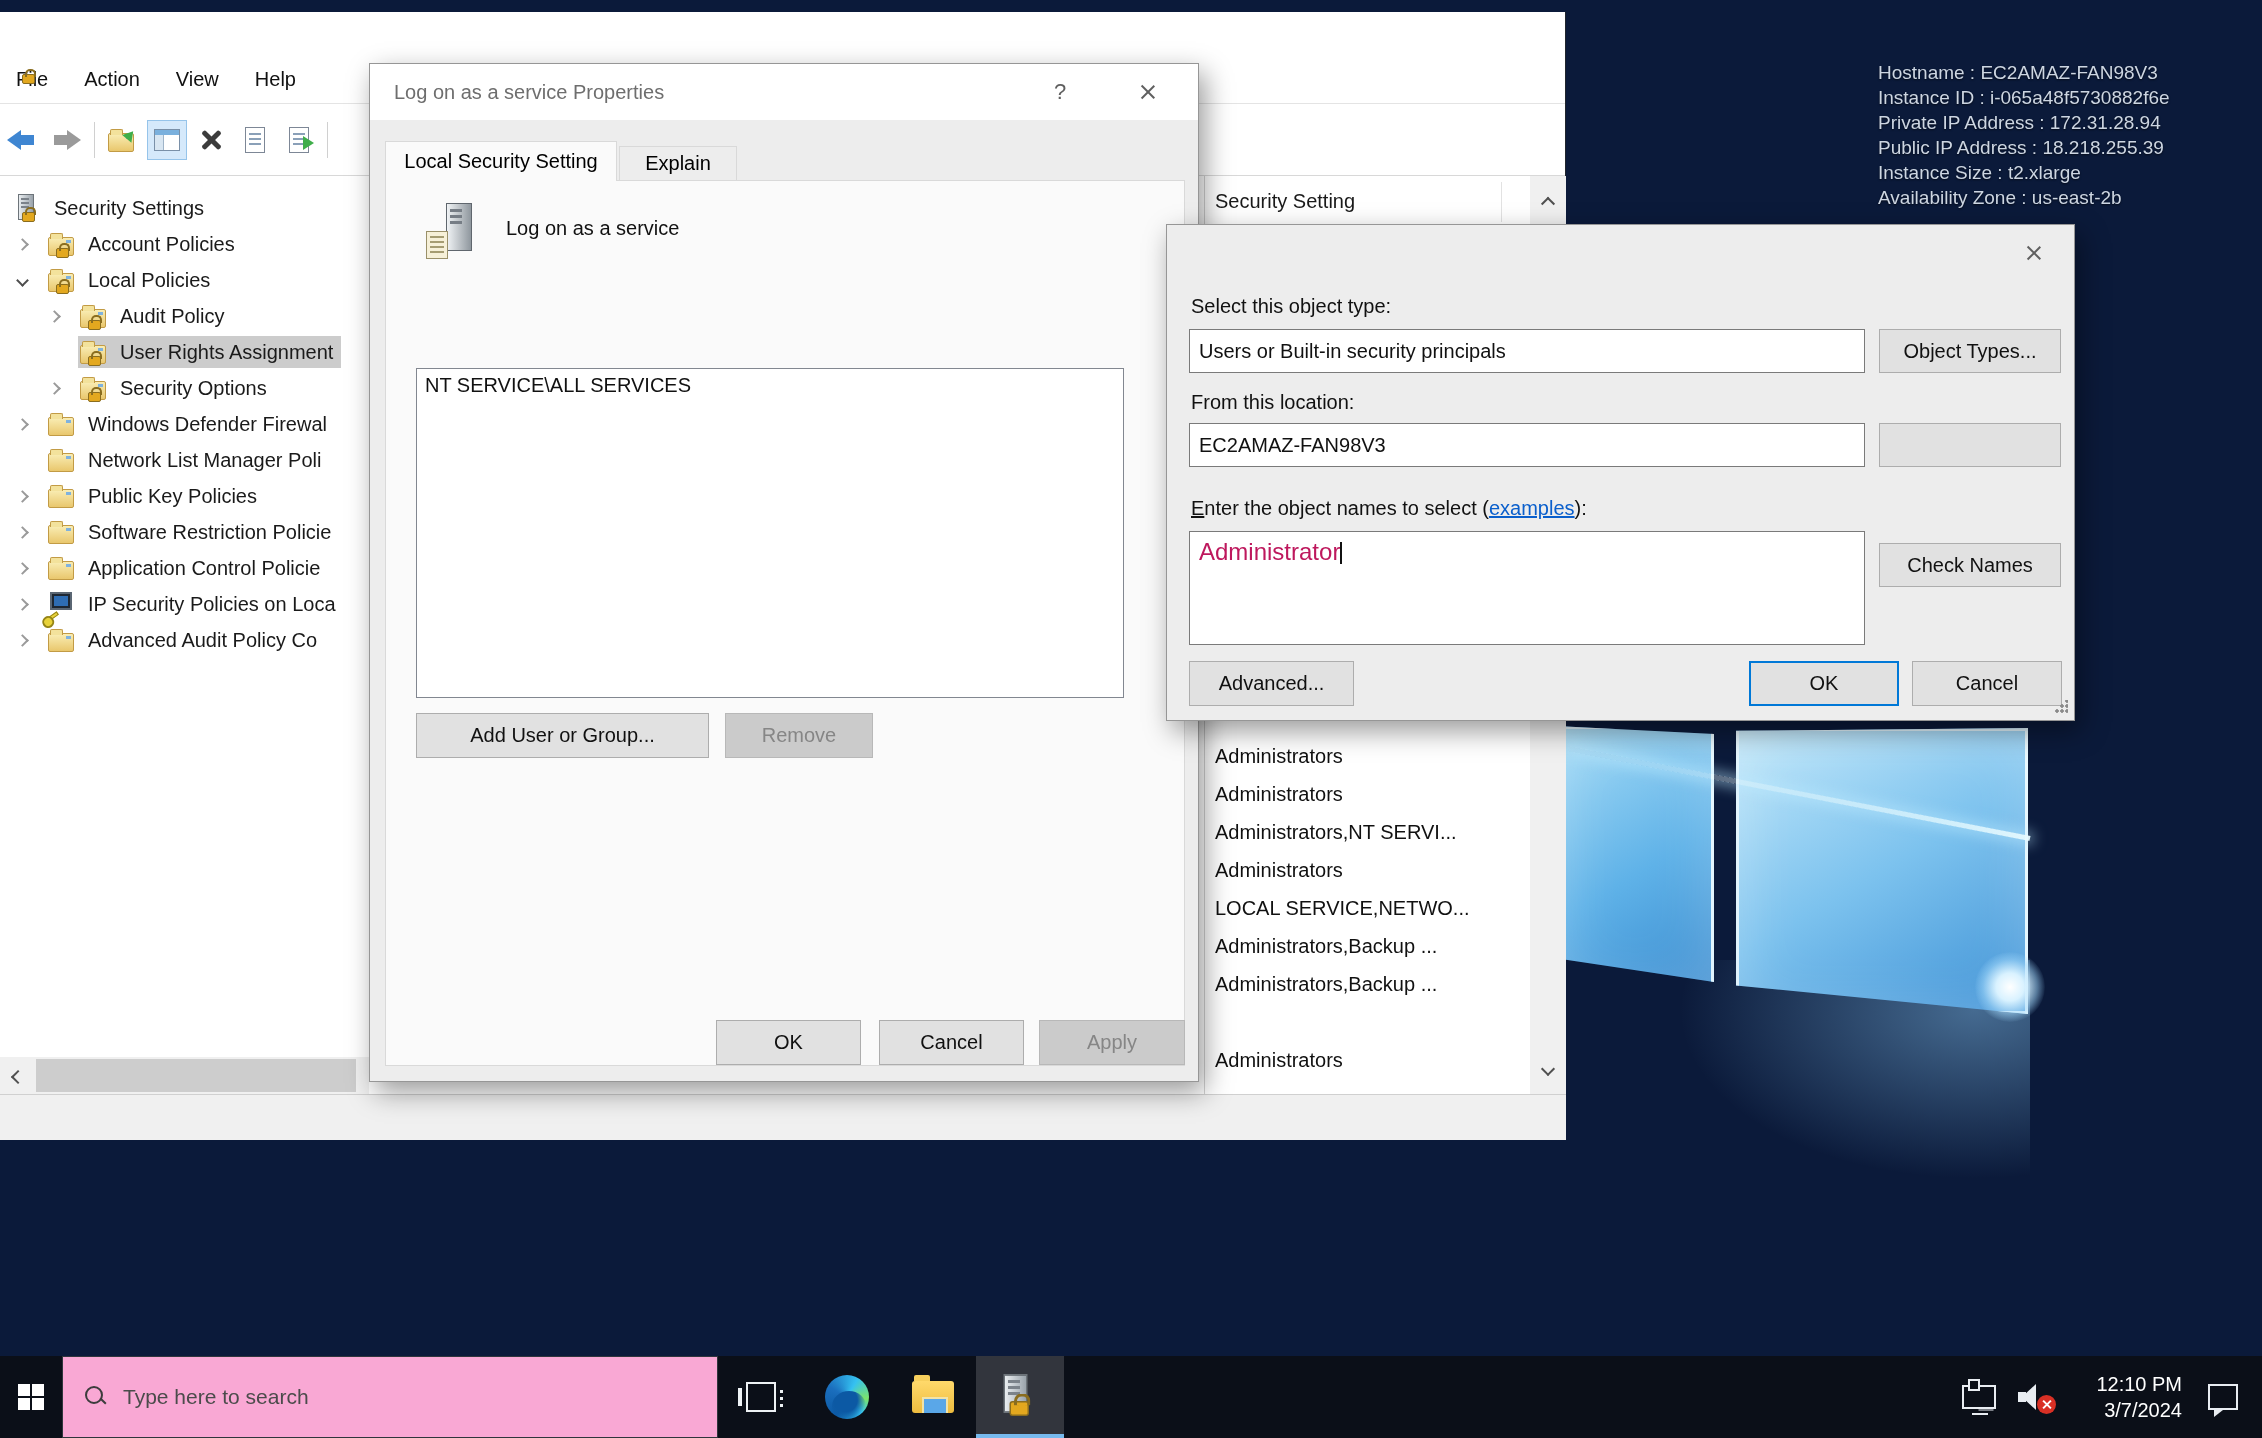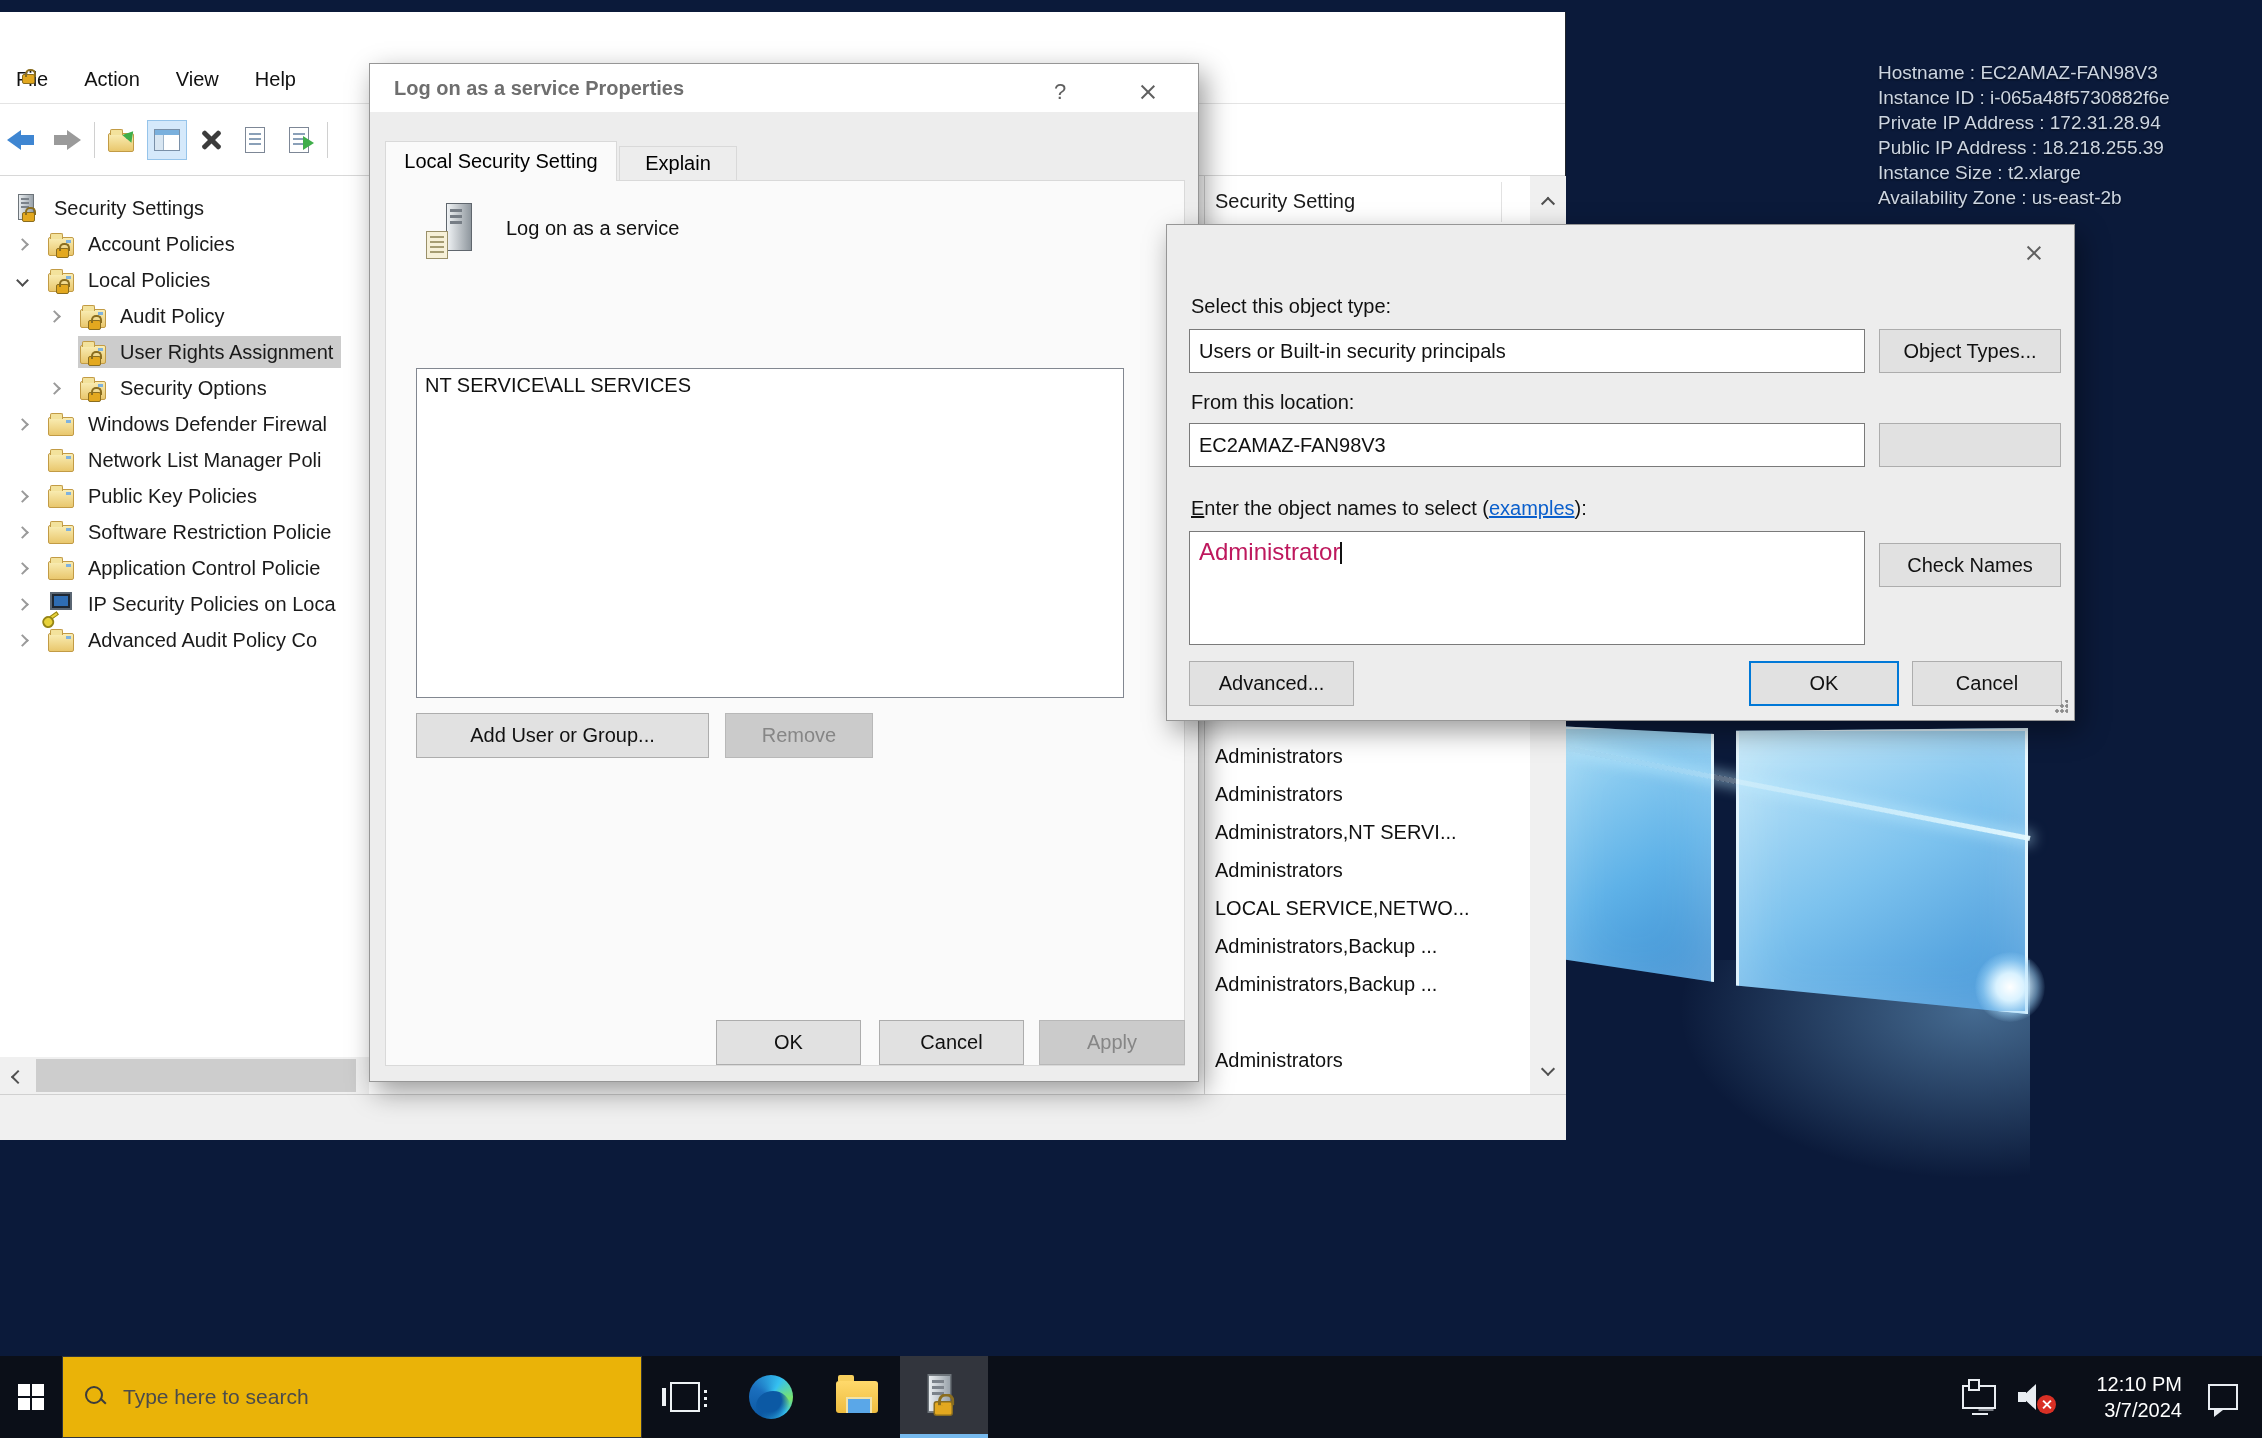--- a/index.html
+++ b/index.html
@@ -102,21 +102,21 @@
   .sb-chev { width:10px; height:10px; border-right:2px solid #505050; border-bottom:2px solid #505050; }
   .sb-up { transform:rotate(-135deg) translate(-2px,-2px); } .sb-down { transform:rotate(45deg); }
   #hscroll { left:0; top:1045px; width:369px; height:37px; background:#f0f0f0; }
   #hscroll-thumb { position:absolute; left:36px; top:2px; width:320px; height:33px; background:#cdcdcd; }
   .sb-left { transform:rotate(135deg); margin-top:2px; }
   #hs-btn { position:absolute; left:0; top:0; width:36px; height:37px; display:flex; align-items:center; justify-content:center; }
   #statusbar { left:0; top:1082px; width:1566px; height:46px; background:#f0f0f0; border-top:1px solid #d0d0d0; }
 
   
   .dlg { background:#ededed; border:1px solid #969696; box-shadow:6px 10px 26px rgba(0,0,0,.40); }
-  .dlg-titlebar { position:absolute; left:0; top:0; right:0; height:48px; background:#fff; display:flex; align-items:center;font-weight:bold; }
+  .dlg-titlebar { position:absolute; left:0; top:0; right:0; height:56px; background:#fff; display:flex; align-items:center; }
   .dlg-title { margin-left:24px; font-size:20px; }
   .btn { display:flex; align-items:center; justify-content:center; font-size:20px; color:#111;
     background:#e1e1e1; border:1px solid #adadad; }
   .btn.disabled { background:#cbcbcb; border-color:#b8b8b8; color:#868686; }
   .btn.focused { border:2px solid #0078d7; }
   .field { background:#fff; border:1px solid #7a7a7a; font-size:20px; color:#111; display:flex; align-items:center; padding-left:9px; }
 
   #props-dlg { left:369px; top:63px; width:830px; height:1019px; }
   #props-title { color:#6e6e6e; }
   .dlg-tb-btn { position:absolute; top:8px; width:44px; height:40px; display:flex; align-items:center; justify-content:center; color:#5f5f5f; font-size:22px; }
@@ -166,21 +166,21 @@
                radial-gradient(circle 1.6px at 13px 11px, #8a8a8a 1.5px, transparent 2px),
                radial-gradient(circle 1.6px at 8px 6px, #8a8a8a 1.5px, transparent 2px),
                radial-gradient(circle 1.6px at 13px 6px, #8a8a8a 1.5px, transparent 2px),
                radial-gradient(circle 1.6px at 13px 1px, #8a8a8a 1.5px, transparent 2px); }
 
   
   #taskbar { left:0; top:1356px; width:2262px; height:82px; background:#0b0f18; display:flex; align-items:center; z-index:40; }
   #start-btn { width:62px; height:82px; display:flex; align-items:center; justify-content:center; }
   .winflag { display:grid; grid-template-columns:12px 12px; grid-template-rows:12px 12px; gap:2px; }
   .winflag span { background:#fff; }
-  #search-box { width:580px; height:82px; background:#eab308; border:1px solid #30353c; display:flex; align-items:center; }
+  #search-box { width:656px; height:82px; background:#f9a8d4; border:1px solid #30353c; display:flex; align-items:center; }
   #search-icon { position:relative; width:22px; height:22px; margin:0 16px 0 22px; }
   #search-icon::before { content:""; position:absolute; left:0; top:0; width:14px; height:14px; border:2px solid #3c3c3c; border-radius:50%; }
   #search-icon::after { content:""; position:absolute; left:14px; top:14px; width:8px; height:2px; background:#3c3c3c; transform:rotate(45deg); }
   #search-text { font-size:21px; color:#4b4b4b; }
   .tb-app { width:86px; height:82px; display:flex; align-items:center; justify-content:center; }
   #taskview-icon { position:relative; width:30px; height:30px; border:2px solid #eef2f5; }
   #taskview-icon::before { content:""; position:absolute; left:-10px; top:4px; width:4px; height:18px; background:#eef2f5; }
   #taskview-icon::after { content:""; position:absolute; right:-9px; top:6px; width:3px; height:3px; background:#eef2f5; box-shadow:0 7px 0 #eef2f5, 0 14px 0 #eef2f5; }
   #edge-icon { width:44px; height:44px; border-radius:50%;
     background:conic-gradient(from 210deg, #0c59a4, #1b6fbe 25%, #35c1f1 50%, #7be56b 68%, #35c1f1 80%, #0c59a4);

